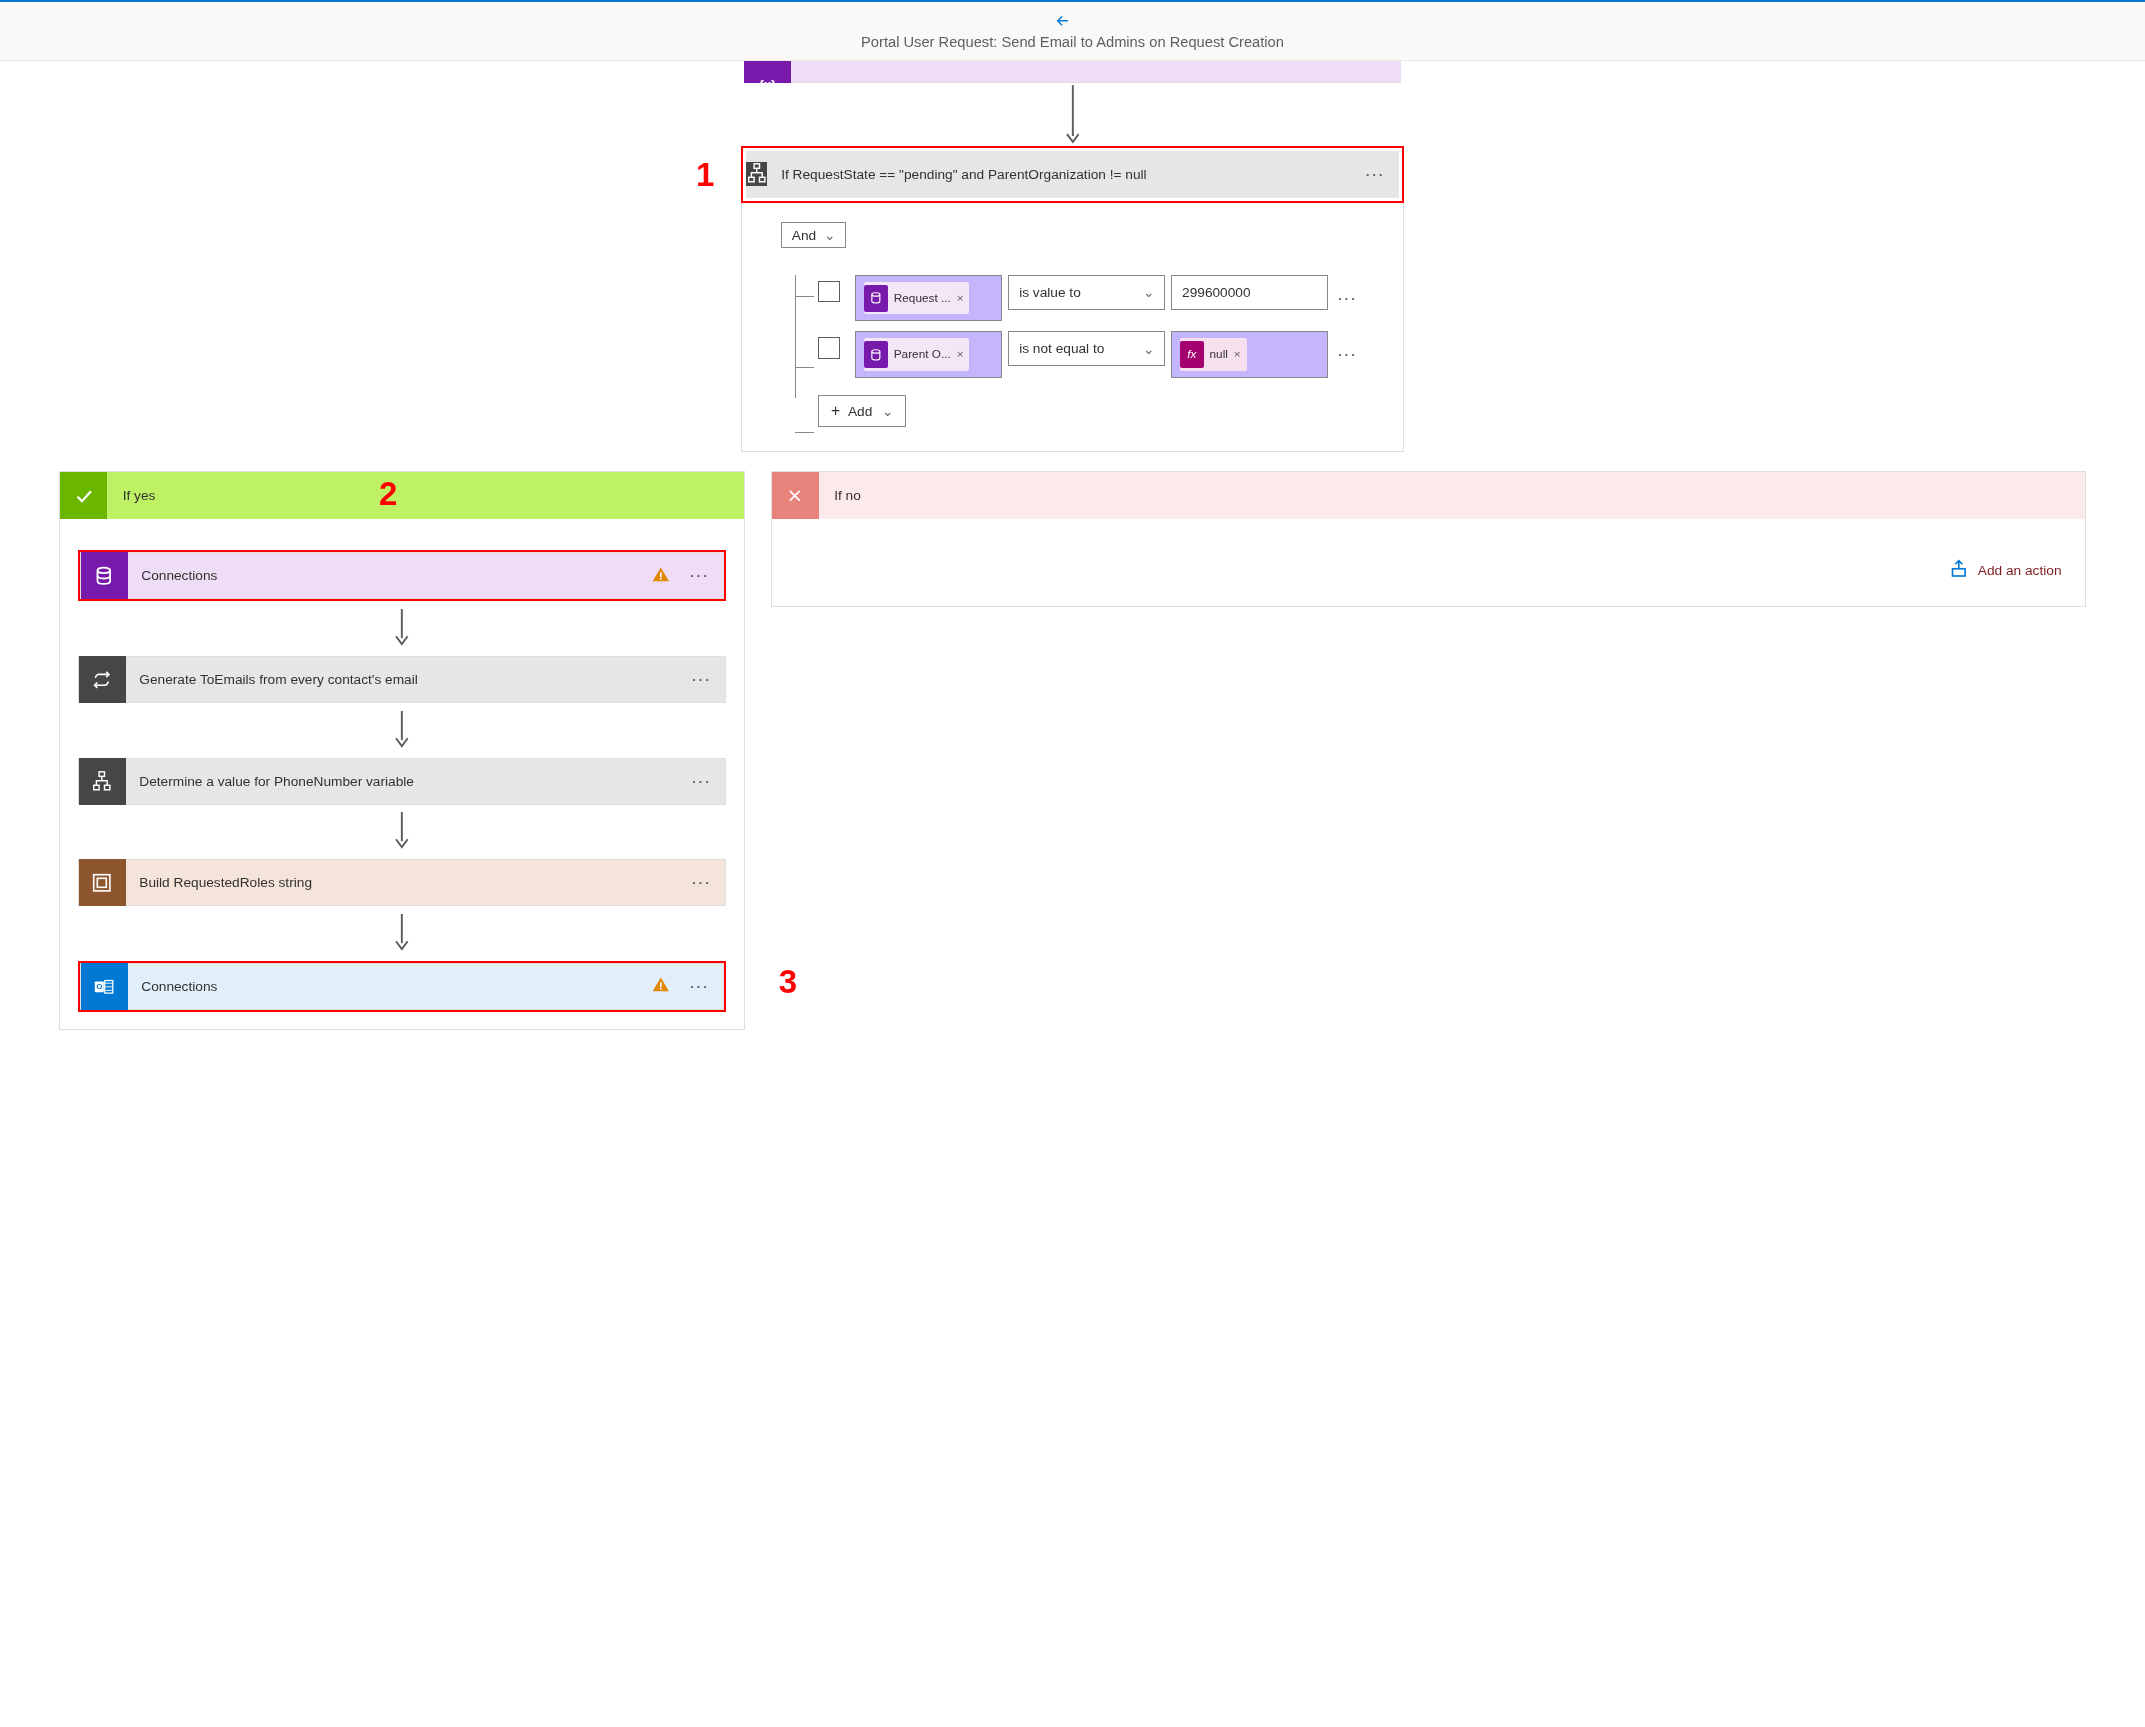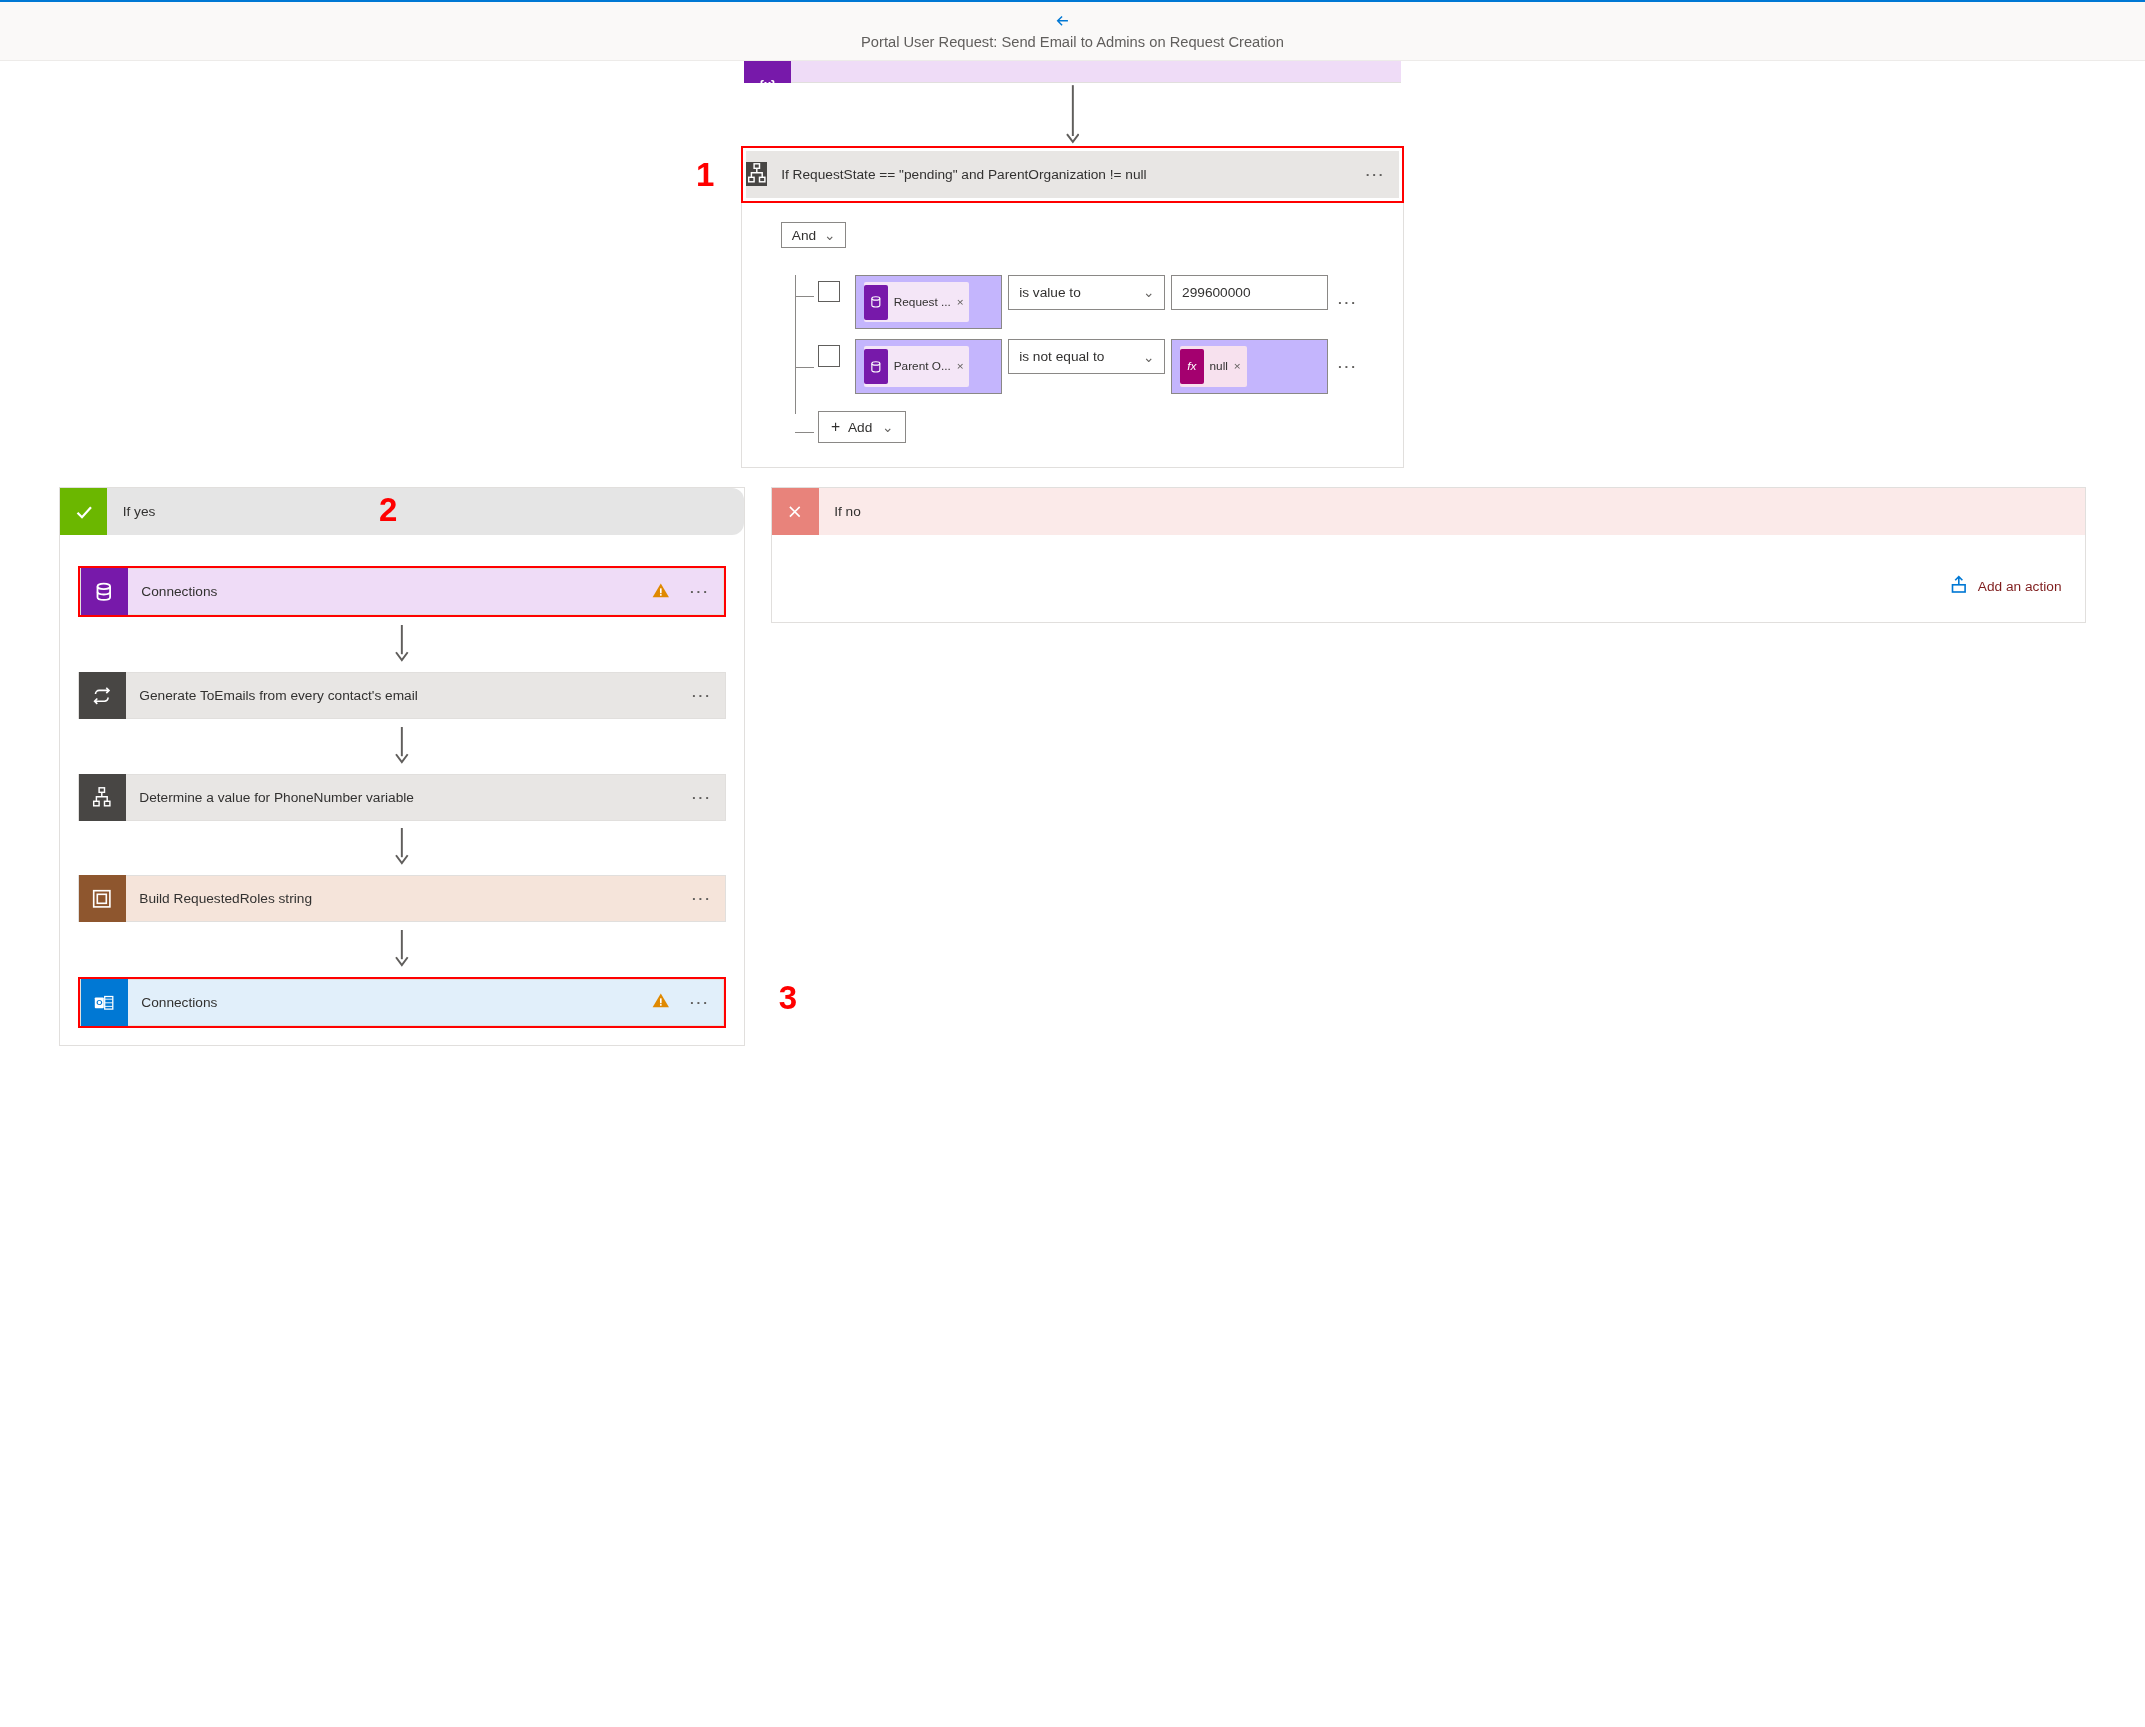--- a/index.html
+++ b/index.html
@@ -34,41 +34,41 @@
 .cond-body { padding: 19.6px 39px 23.5px 39px; background: #fff; border: 1px solid #e1dfdd; border-top: none; }
 
 .and-drop { display: inline-flex; align-items: center; border: 1px solid #8a8886; padding: 3.9px 9.8px; background: #fff; margin-bottom: 17px; text-align: right; }
 .and-drop .chev { margin-left: 7.8px; color: #605e5c; }
 
 .cond-row { display: flex; align-items: flex-start; margin: 9.8px 0; }
 .row-check { width: 21.6px; height: 21.6px; border: 1px solid #605e5c; margin-right: 15.7px; margin-top: 5.9px; cursor: pointer; }
 
 .pill-input { display: inline-flex; align-items: center; border: 1px solid #8a8886; background: #c4b5fd; padding: 3.9px 5.9px; min-height: 35px; }
 .token { display: inline-flex; align-items: center; border-radius: 2px; margin: 2px; padding: 2.9px 5.9px 2.9px 0; font-size: 11.8px; }
-.token .tk-ic { width: 23.5px; height: 35px; display: flex; align-items: center; justify-content: center; border-radius: 2px; margin-right: 5.9px; }
+.token .tk-ic { width: 23.5px; height: 27px; display: flex; align-items: center; justify-content: center; border-radius: 2px; margin-right: 5.9px; }
 .token .tk-x { margin-left: 5.9px; color: #605e5c; cursor: pointer; }
 .token.purple { background: #f4e6f7; color: #323130; }
 .token.purple .tk-ic { background: #7719aa; }
 .token.pink { background: #f7e1ee; color: #323130; }
 .token.pink .tk-ic { background: #a4006f; color: #fff; font-style: italic; font-size: 11.8px; }
 
 .op-select { display: inline-flex; align-items: center; justify-content: space-between; border: 1px solid #8a8886; background: #fff; padding: 0 9.8px; height: 35px; width: 157px; }
 .val-input { border: 1px solid #8a8886; background: #fff; padding: 0 9.8px; height: 35px; width: 157px; display: flex; align-items: center; }
 .row-more { margin-left: 9.8px; color: #605e5c; letter-spacing: 2px; cursor: pointer; align-self: center; font-weight: bold; }
 
 .add-btn { display: inline-flex; align-items: center; border: 1px solid #8a8886; background: #fff; padding: 5.9px 11.8px; margin-top: 7.8px; margin-left: 29px; cursor: pointer; }
 .add-btn .plus { margin-right: 7.8px; font-size: 15.7px; }
 .add-btn .chev { margin-left: 9.8px; color: #605e5c; }
 
 .branch-head { display: flex; align-items: center; height: 47px; }
 .branch-head .bh-ic { width: 47px; height: 47px; display: flex; align-items: center; justify-content: center; }
 .branch-head .bh-txt { padding-left: 15.7px; font-size: 13.7px; }
 
 .yes-branch { border: 1px solid #e1dfdd; background: #fff; }
-.yes-head { background: #e5e5e5; border-radius: 12px; }
+.yes-head { background: #bef264; }
 .yes-ic { background: #6bb700; }
 .no-branch { border: 1px solid #e1dfdd; background: #fff; }
 .no-head { background: #fbeae9; }
 .no-ic { background: #e8837b; }
 
 .action-card { margin: 7.8px 17.6px; }
 .action-card .card-head { border: 1px solid #e1dfdd; }
 .ic-darkpurple { background: #7719aa; }
 .ic-wash-purple { background: #efdcf7; }
 .ic-grey { background: #e8e6e4; }

